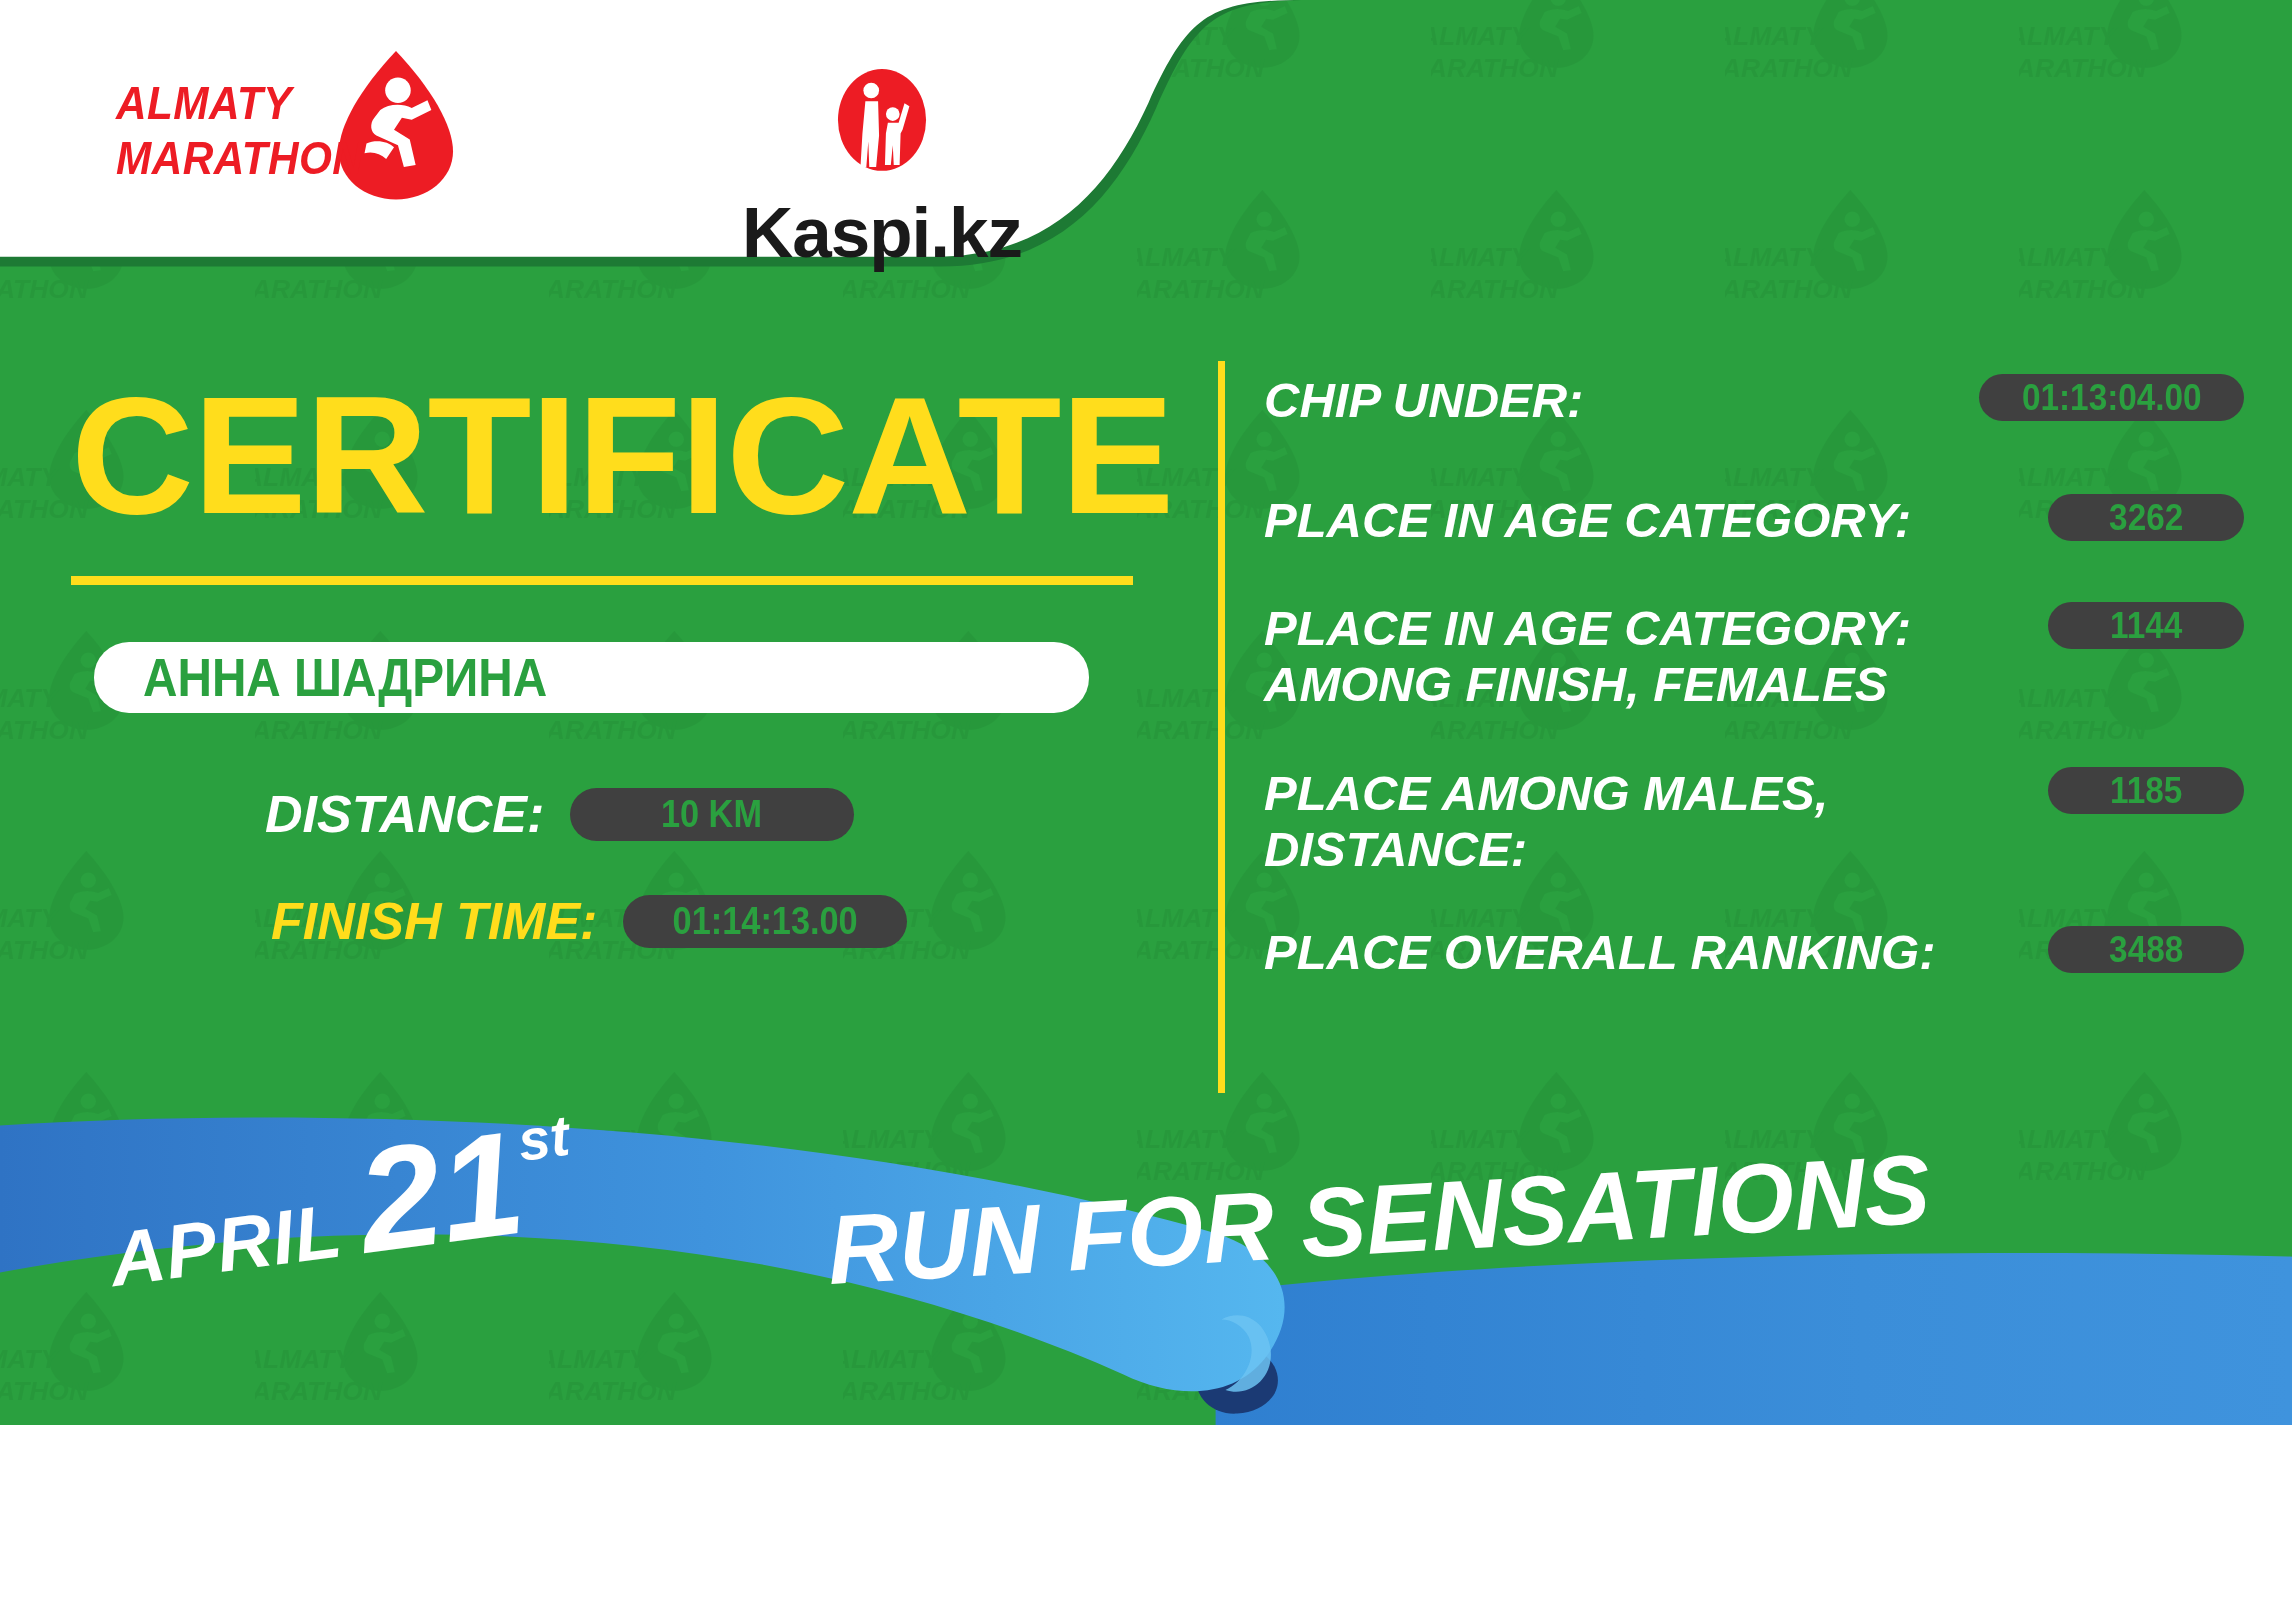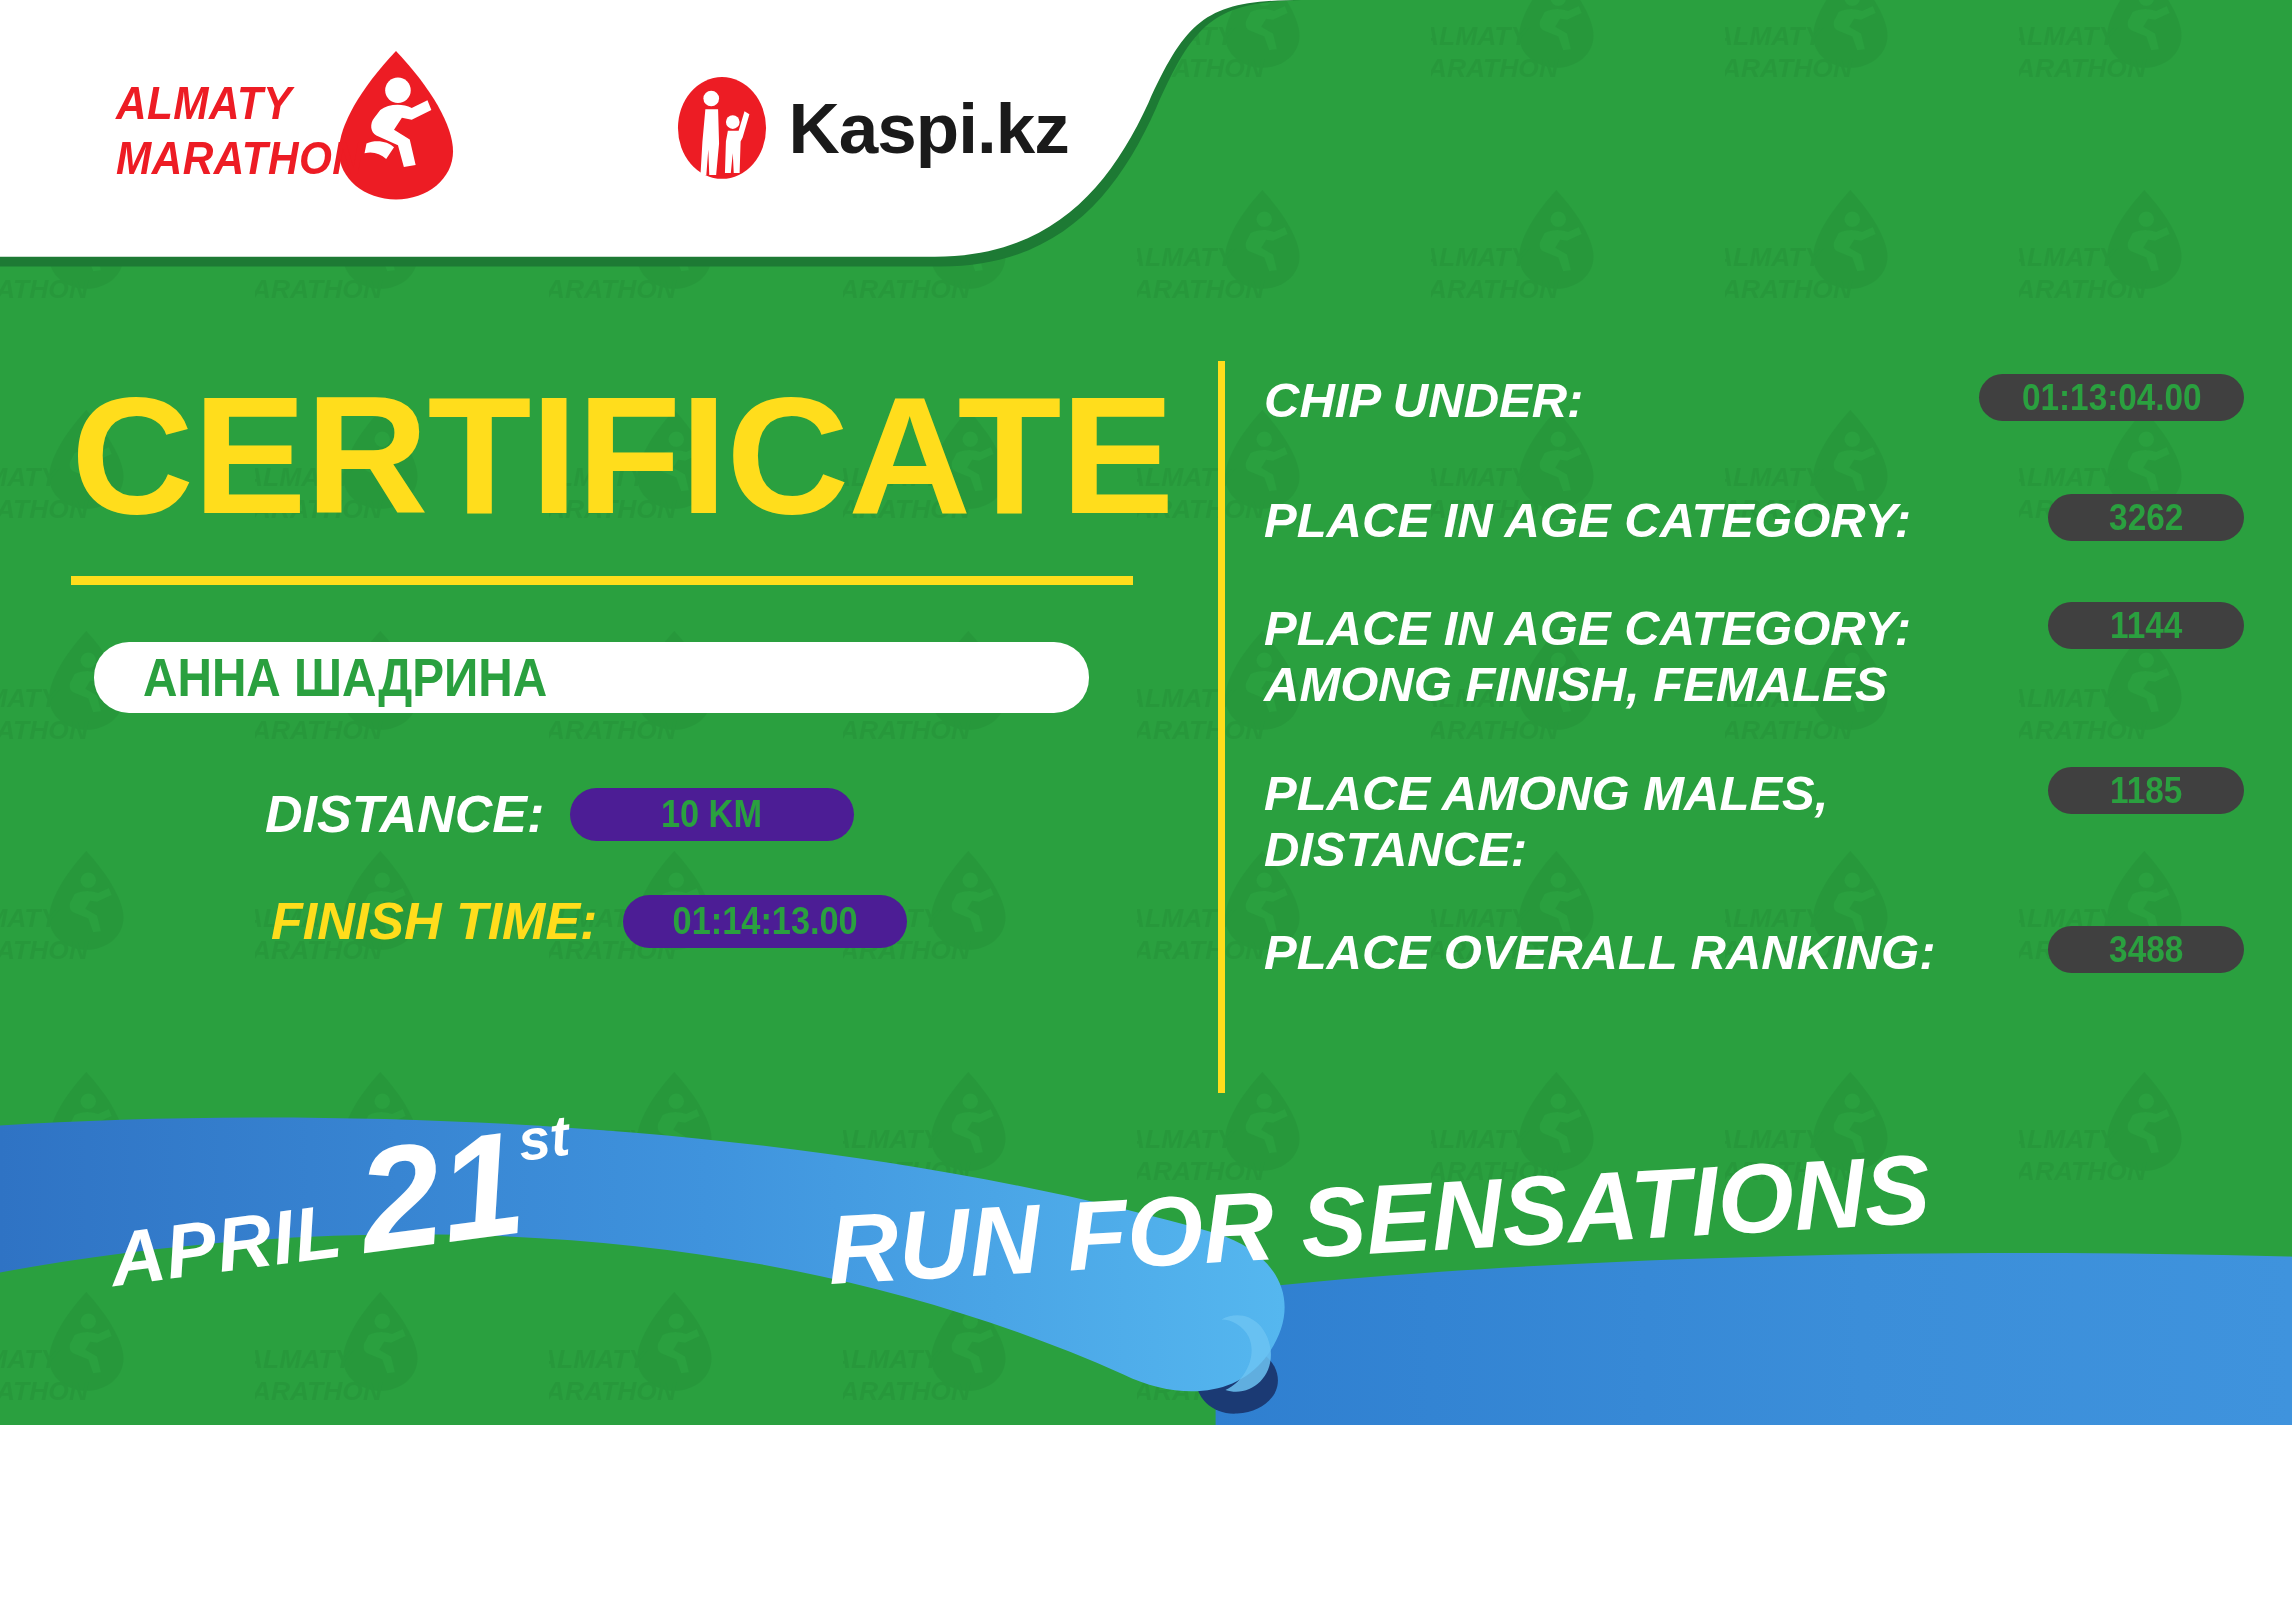--- a/index.html
+++ b/index.html
@@ -64,21 +64,21 @@
     transform: scaleX(.92);
     transform-origin: left top;
   }
   .almaty-drop {
     position: absolute; left: 221px; top: 0px;
     width: 118px; height: 152px;
   }
   .kaspi-logo {
     position: absolute; left: 676px; top: 69px;
     width: 412px; height: 118px;
-    display: flex; align-items: center; gap: 19.6px;
+    display: flex; align-items: center; gap: 19.6px; flex-direction: column;
   }
   .kaspi-mark { width: 93px; height: 103px; flex: none; }
   .kaspi-text {
     color: #1a1a1a; font-weight: 700;
     font-size: 71px; letter-spacing: -1px;
     font-family: "Liberation Sans", sans-serif;
   }
 
   
   .cert-title {
@@ -134,21 +134,21 @@
     font-weight: 900; font-style: italic;
     font-size: 52px;
     white-space: nowrap;
     letter-spacing: 0px;
   }
   .lbl-white { color: #ffffff; }
   .lbl-yellow { color: #ffdd1c; }
   .lrow .pill {
     margin-left: 25.5px;
     width: 284px; height: 53px;
-    background: #4c1d95;
+    background: #404040;
     border-radius: 26.5px;
     display: flex; align-items: center; justify-content: center;
   }
   .lrow .pill span {
     color: #2aa03f;
     font-family: "Liberation Sans Narrow","Liberation Sans",sans-serif;
     font-weight: 900;
     font-size: 39px;
     letter-spacing: 0px;
     transform: scaleX(.88);

